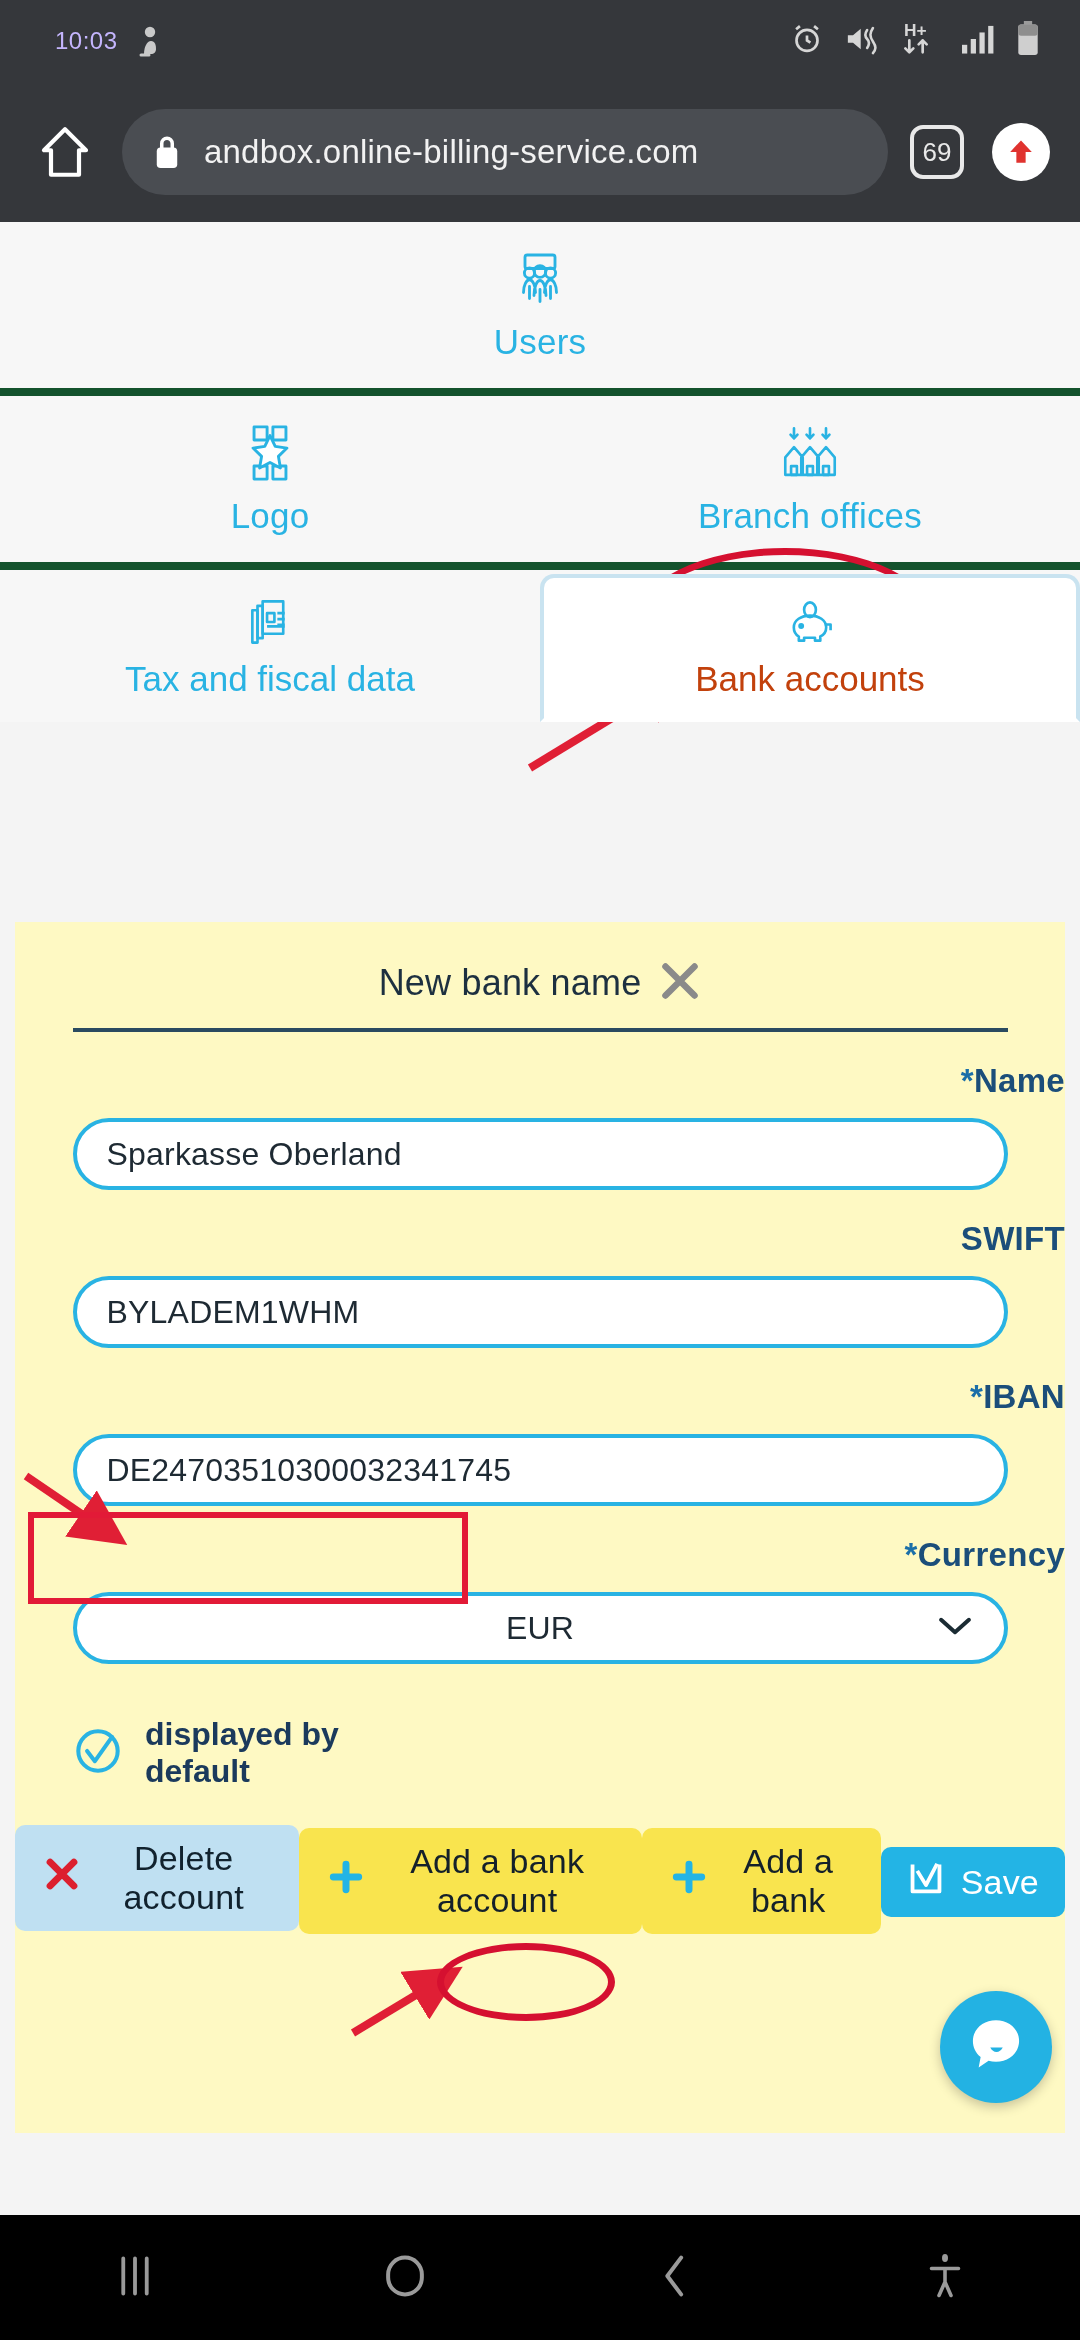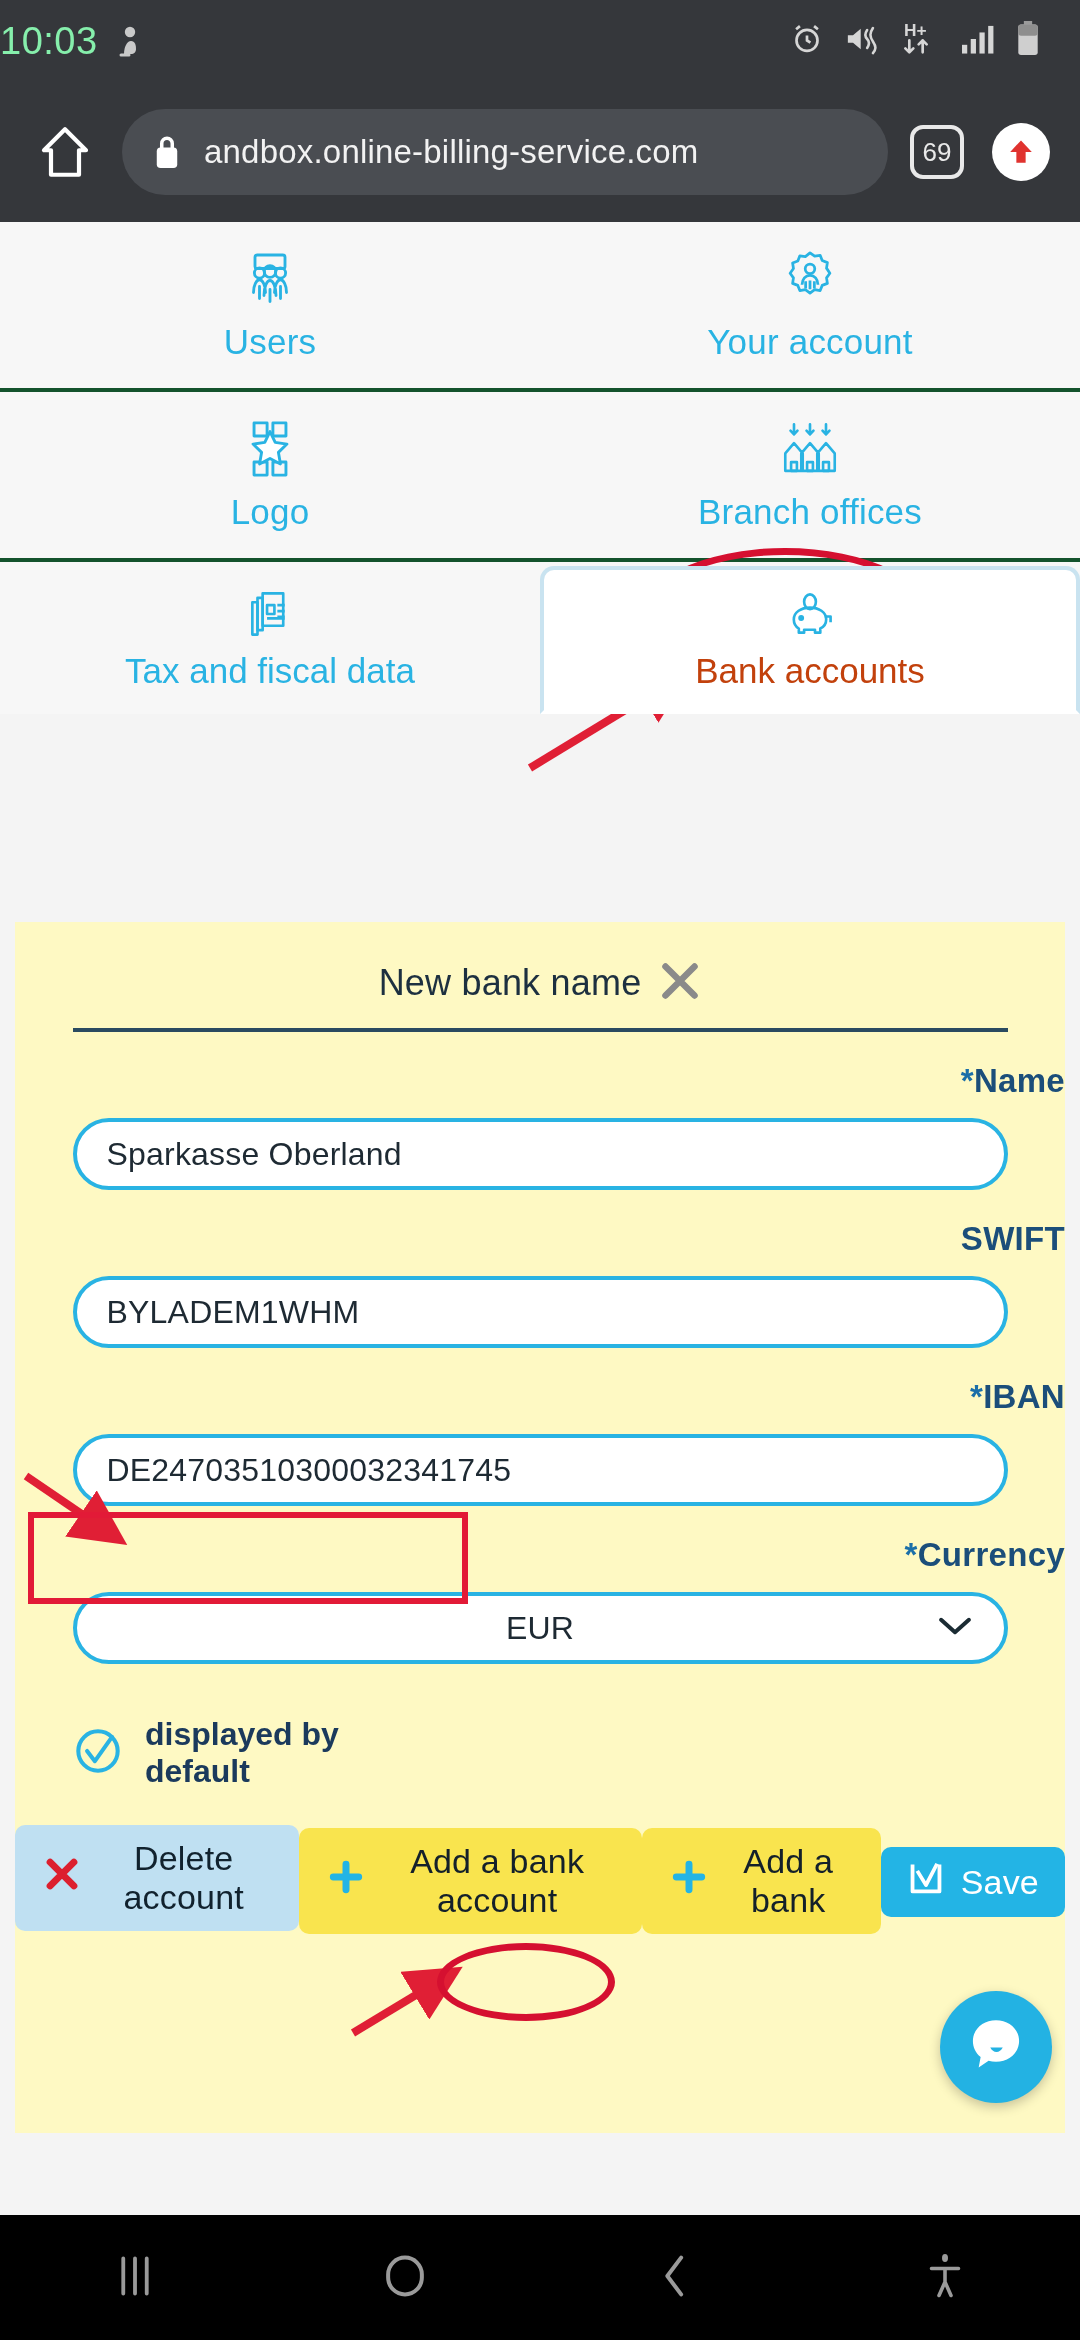--- a/index.html
+++ b/index.html
@@ -9,21 +9,21 @@
     background:#ffffff; overflow:hidden;
   }
   #screen { position:relative; width:1080px; height:2340px; background:#ffffff; }
 
   
   .statusbar {
     position:absolute; left:0; top:0; width:1080px; height:82px;
     background:#35373b; color:#e8e8e8;
     display:flex; align-items:center;
   }
-  .status-time { font-size:38px; letter-spacing:.5px; color:#86efac; }
+  .status-time { margin-left:55px; font-size:24px; letter-spacing:.5px; color:#c4b5fd; }
   .status-left-icon { margin-left:18px; display:flex; align-items:center; }
   .status-right { margin-left:auto; margin-right:40px; display:flex; align-items:center; gap:20px; }
 
   
   .browserbar {
     position:absolute; left:0; top:82px; width:1080px; height:140px;
     background:#35373b; display:flex; align-items:center;
   }
   .home-btn { width:70px; margin-left:30px; display:flex; justify-content:center; align-items:center; }
   .urlpill {
@@ -48,21 +48,21 @@
   }
 
   
   .page {
     position:absolute; left:0; top:222px; width:1080px; height:1993px;
     background:#f4f4f4; overflow:hidden;
   }
 
   
   .navgrid { background:#f7f7f7; }
-  .navrow { display:flex; border-bottom:4px solid #14532d; }
+  .navrow { display:flex; border-bottom:8px solid #14532d; }
   .navcell {
     flex:1 1 50%; padding:24px 0 26px 0;
     display:flex; flex-direction:column; align-items:center; justify-content:center;
     background:#f7f7f7;
   }
   .navcell .ico { height:62px; display:flex; align-items:flex-end; justify-content:center; }
   .navcell .lbl {
     margin-top:14px; color:#29b3e3; font-size:35px; letter-spacing:.2px;
   }
 
@@ -257,31 +257,20 @@
               <rect x="10" y="3" width="20" height="9" rx="1.4"></rect>
               <circle cx="13" cy="15" r="3.4"></circle>
                 <circle cx="20" cy="14" r="3.9"></circle>
                 <circle cx="27" cy="15" r="3.4"></circle>
               <path d="M9 28c0-5 2-8.5 4-8.5s4 3.5 4 8.5M16 30c0-6 2-10 4-10s4 4 4 10M23 28c0-5 2-8.5 4-8.5s4 3.5 4 8.5"></path>
               <path d="M13 24v8M20 26v8M27 24v8"></path>
             </svg>
           </span>
           <span class="lbl">Users</span>
         </div>
-        <div class="navcell">
-          <span class="ico">
-            <svg width="60" height="58" viewBox="0 0 40 40" fill="none" stroke="#29b3e3" stroke-width="1.9" stroke-linejoin="round">
-              <path d="M20 2l3.2 2.3 3.8-.6 1.4 3.6 3.6 1.4-.6 3.8L33.7 16l-2.3 3.2.6 3.8-3.6 1.4-1.4 3.6-3.8-.6L20 29.7l-3.2-2.3-3.8.6-1.4-3.6-3.6-1.4.6-3.8L6.3 16l2.3-3.2-.6-3.8 3.6-1.4 1.4-3.6 3.8.6z"></path>
-              <circle cx="20" cy="13" r="3.3"></circle>
-              <path d="M14.5 24c0-4 2.5-6.5 5.5-6.5s5.5 2.5 5.5 6.5"></path>
-              <path d="M17 21.5v5M20 21v6M23 21.5v5"></path>
-            </svg>
-          </span>
-          <span class="lbl">Your account</span>
-        </div>
       </div>
       <div class="navrow">
         <div class="navcell">
           <span class="ico">
             <svg width="56" height="58" viewBox="0 0 38 40" fill="none" stroke="#29b3e3" stroke-width="2" stroke-linejoin="round">
               <path d="M8 2h9v9H8zM21 2h9v9h-9zM8 29h9v9H8zM21 29h9v9h-9z"></path>
               <path d="M19 8l3.6 7.4 8.1 1.2-5.9 5.7 1.4 8-7.2-3.8-7.2 3.8 1.4-8-5.9-5.7 8.1-1.2z" fill="#ffffff"></path>
             </svg>
           </span>
           <span class="lbl">Logo</span>

